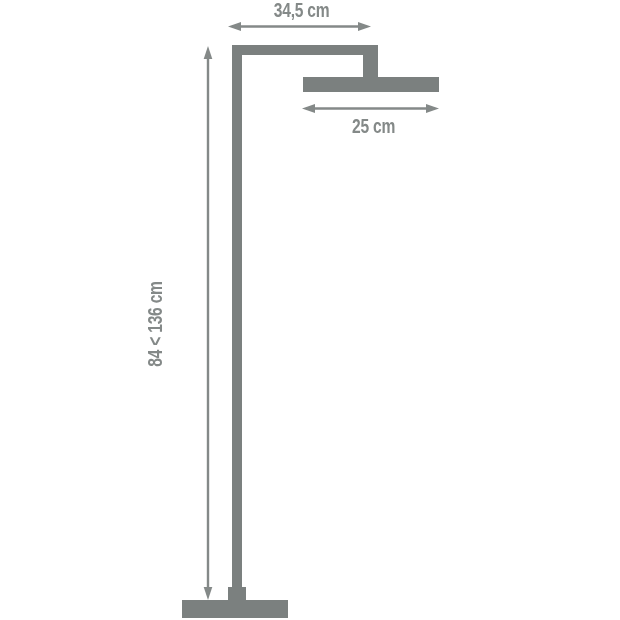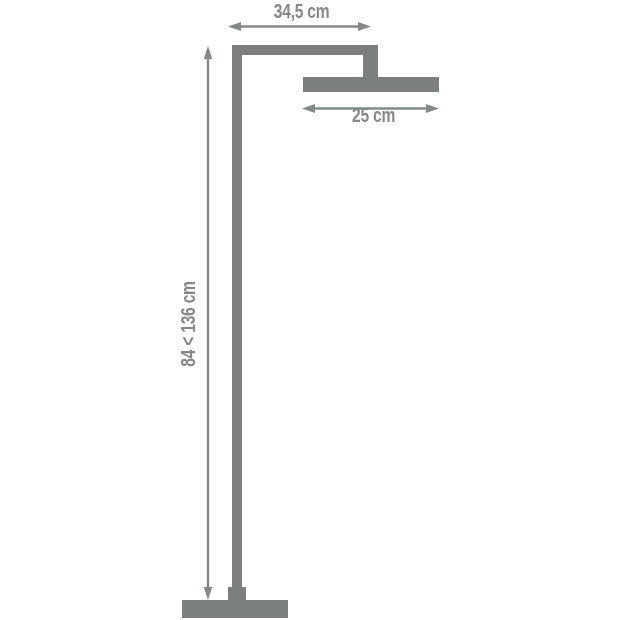--- a/index.html
+++ b/index.html
@@ -16,41 +16,40 @@
     font-family: "Liberation Sans", "DejaVu Sans", sans-serif;
   }
   .stage svg {
     position: absolute;
     left: 0;
     top: 0;
   }
   .dim-label {
     position: absolute;
     display: flex;
-    align-items: center;
     justify-content: center;
     color: #848988;
     font-weight: bold;
     font-size: 20px;
     line-height: 1;
     white-space: nowrap;
     pointer-events: none;
   }
   .dim-label .txt {
     display: inline-block;
     transform: scaleX(0.78);
     letter-spacing: -0.3px;
     white-space: nowrap;
   }
   .dim-label.vertical .txt {
     transform: rotate(-90deg) scaleX(0.78);
   }
   
   .label-arm-width   { left: 270px; top: 0px;   width: 64px; height: 21px; }
-  .label-head-width  { left: 342px; top: 104px; width: 64px; height: 21px; }
+  .label-head-width  { left: 342px; top: 116px; width: 64px; height: 21px; }
   .label-pole-height { left: 177px; top: 281px; width: 22px; height: 86px; }
 </style>
 </head>
 <body>
 
 <div class="stage">
 
   <svg width="620" height="620" viewBox="0 0 620 620">
 
     <g>

